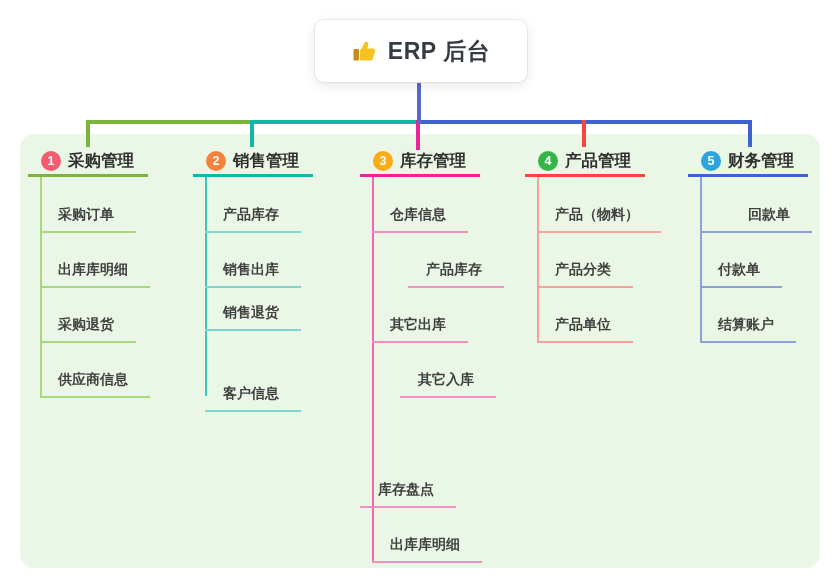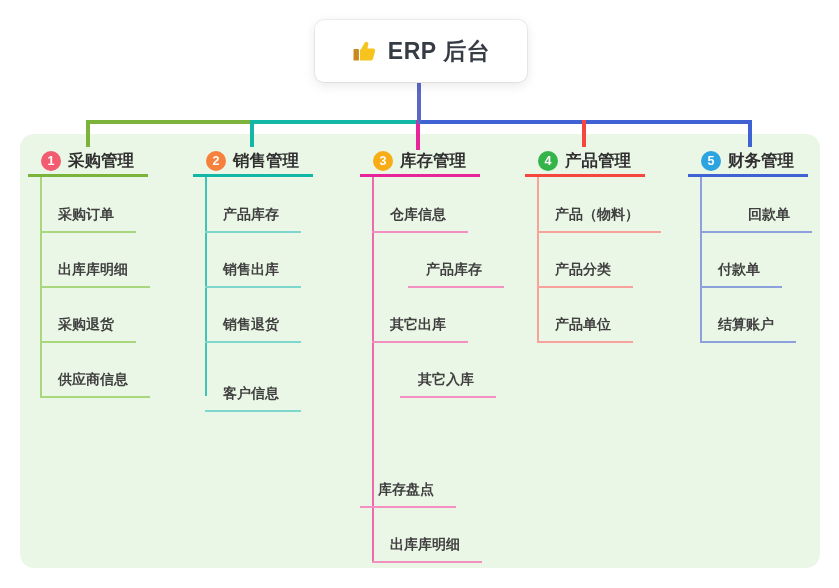--- a/index.html
+++ b/index.html
@@ -80,21 +80,21 @@
     <div class="leaf" style="left: 40px; top: 371px; border-bottom-color: rgb(169, 215, 126);">供应商信息</div>
     <div>
       <div class="branch-header" style="left: 193px; top: 147px; border-bottom-color: rgb(18, 183, 166);">
         <span class="badge" style="background: rgb(245, 129, 60);">2</span>
         <span class="branch-label">销售管理</span>
       </div>
       <div class="trunk" style="left: 205px; top: 177px; height: 219px; background: rgb(63, 196, 183);"></div>
     </div>
   <div class="leaf" style="left: 205px; top: 206px; border-bottom-color: rgb(125, 215, 204);">产品库存</div>
     <div class="leaf" style="left: 205px; top: 261px; border-bottom-color: rgb(125, 215, 204);">销售出库</div>
-    <div class="leaf" style="left: 205px; top: 316px; border-bottom-color: rgb(125, 215, 204);">销售退货</div>
+    <div class="leaf" style="left: 205px; top: 304px; border-bottom-color: rgb(125, 215, 204);">销售退货</div>
     <div class="leaf" style="left: 205px; top: 385px; border-bottom-color: rgb(125, 215, 204);">客户信息</div>
     <div>
       <div class="branch-header" style="left: 360px; top: 147px; border-bottom-color: rgb(232, 36, 155);">
         <span class="badge" style="background: rgb(248, 172, 22);">3</span>
         <span class="branch-label">库存管理</span>
       </div>
       <div class="trunk" style="left: 372px; top: 177px; height: 384px; background: rgb(238, 106, 174);"></div>
     </div>
   <div class="leaf" style="left: 372px; top: 206px; border-bottom-color: rgb(243, 143, 193);">仓库信息</div>
     <div class="leaf" style="left: 372px; top: 261px; border-bottom-color: rgb(243, 143, 193); margin-left: 36px;">产品库存</div>

